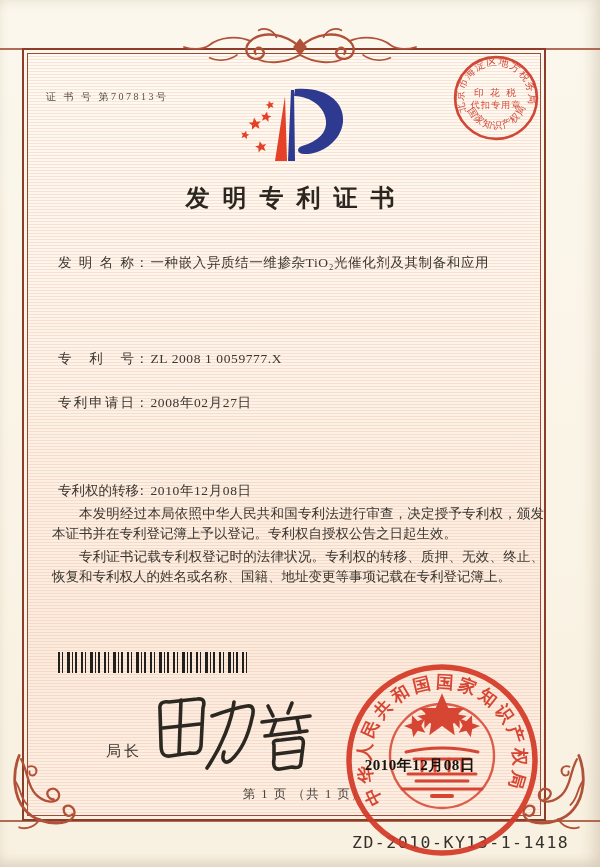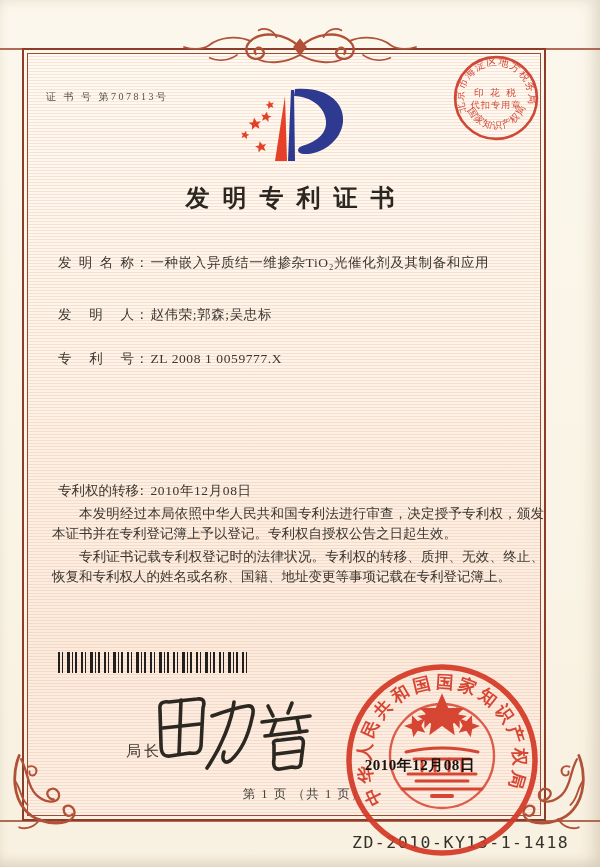--- a/index.html
+++ b/index.html
@@ -49,21 +49,21 @@
 
   .barcode { position:absolute; left:58px; top:652px; width:192px; height:21px; z-index:5;
     background:repeating-linear-gradient(90deg,
       #22201e 0 2px, transparent 2px 4px,
       #22201e 4px 5px, transparent 5px 9px,
       #22201e 9px 12px, transparent 12px 14px,
       #22201e 14px 15px, transparent 15px 17px,
       #22201e 17px 19px, transparent 19px 23px); }
 
   .juzhang { position:absolute; left:106px; top:742px; z-index:5;
-    font-size:15px; letter-spacing:3px; color:#3a352e;margin-left:20px; }
+    font-size:15px; letter-spacing:3px; color:#3a352e; }
   .signature { position:absolute; left:150px; top:690px; z-index:5; }
 
   .main-seal { position:absolute; left:342px; top:660px; z-index:6; opacity:.93; }
   .seal-date { position:absolute; left:352px; top:756px; width:136px; z-index:7;
     text-align:center; font-size:15px; font-weight:bold; color:#16130f; letter-spacing:.5px; }
 
   .page-footer { position:absolute; left:22px; top:786px; width:524px; z-index:5;
     text-align:center; font-size:12.5px; letter-spacing:1.5px; color:#45403a;padding-left:40px; }
 
   .doc-code { position:absolute; left:352px; top:833px; z-index:5;
@@ -152,25 +152,25 @@
     </text>
     <text x="44" y="42" text-anchor="middle" font-size="9.5" fill="#cd3a28" letter-spacing="2">印 花 税</text>
     <text x="44" y="54" text-anchor="middle" font-size="9" fill="#cd3a28" letter-spacing="1">代扣专用章</text>
   </svg>
 
   <div class="title">发明专利证书</div>
 
   <div class="frow r0">
     <span class="flabel">发明名称</span><span class="fcolon">：</span><span class="fvalue">一种嵌入异质结一维掺杂TiO₂光催化剂及其制备和应用</span>
   </div>
-  <div class="frow r1">
-    <span class="flabel">发明人</span><span class="fcolon">：</span><span class="fvalue">赵伟荣;郭森;吴忠标</span>
-  </div>
   <div class="frow r2">
     <span class="flabel">专利号</span><span class="fcolon">：</span><span class="fvalue">ZL 2008 1 0059777.X</span>
+  </div>
+  <div class="frow r3">
+    <span class="flabel">专利申请日</span><span class="fcolon">：</span><span class="fvalue">2008年02月27日</span>
   </div>
   <div class="frow r5">
     <span class="flabel">专利权的转移</span><span class="fcolon">：</span><span class="fvalue">2010年12月08日</span>
   </div>
 
   <div class="body-text">
     <p>本发明经过本局依照中华人民共和国专利法进行审查，决定授予专利权，颁发本证书并在专利登记簿上予以登记。专利权自授权公告之日起生效。</p>
     <p>专利证书记载专利权登记时的法律状况。专利权的转移、质押、无效、终止、恢复和专利权人的姓名或名称、国籍、地址变更等事项记载在专利登记簿上。</p>
   </div>
 

